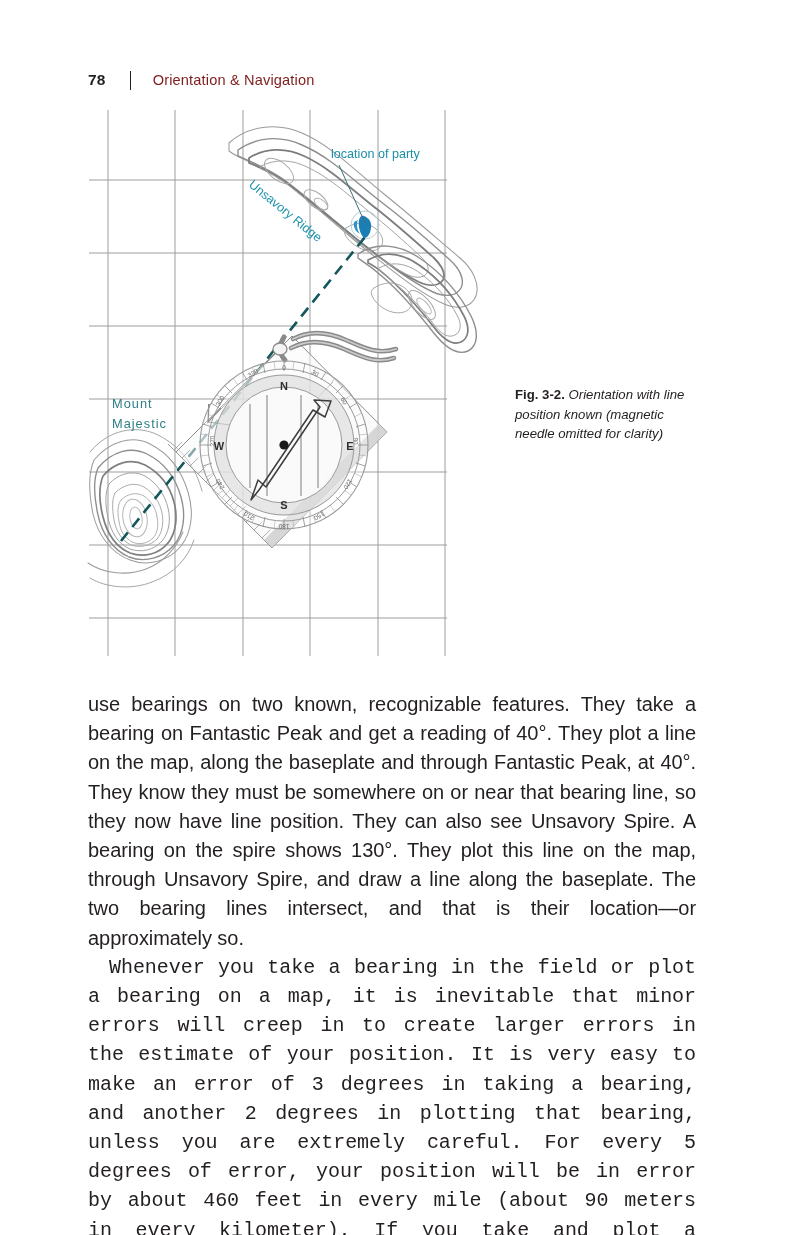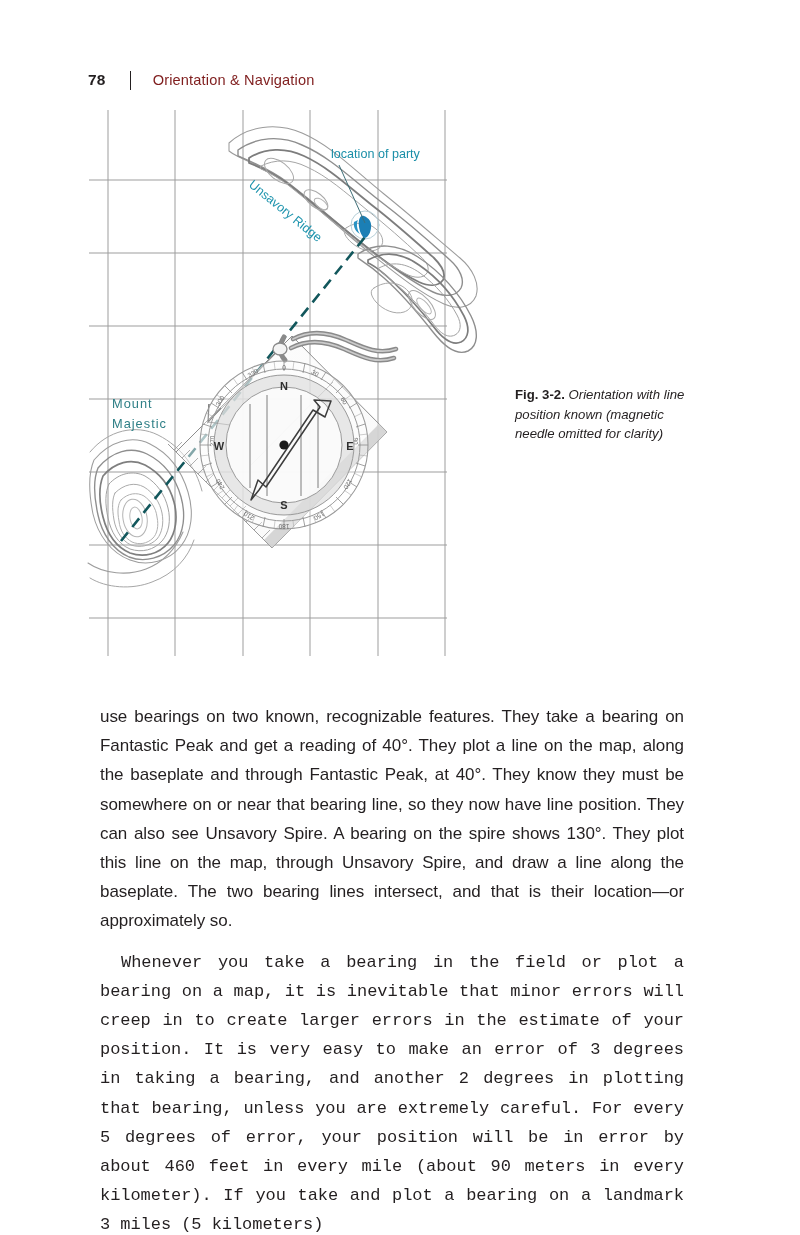--- a/index.html
+++ b/index.html
@@ -73,22 +73,22 @@
   }
 
   
   #body-text {
     position: absolute;
     left: 88px;
     top: 690px;
     width: 608px;
   }
   #body-text p {
-    margin: 12px;
-    font-size: 17px;
+    margin: 0;
+    font-size: 20px;
     line-height: 29.2px;
     text-align: justify;
     text-justify: inter-word;
     color: #231f20;
     letter-spacing: -.05px;
   }
   #body-text p.indent { text-indent: 21px; font-family: Liberation Mono, monospace; }
 </style>
 </head>
 <body>

